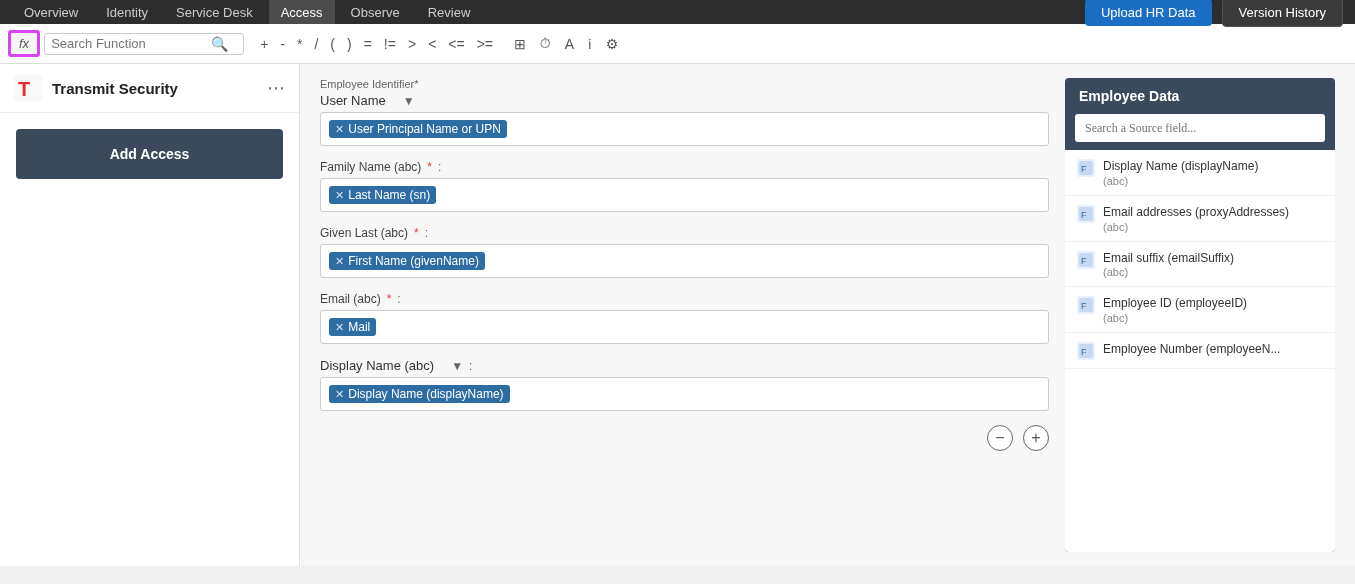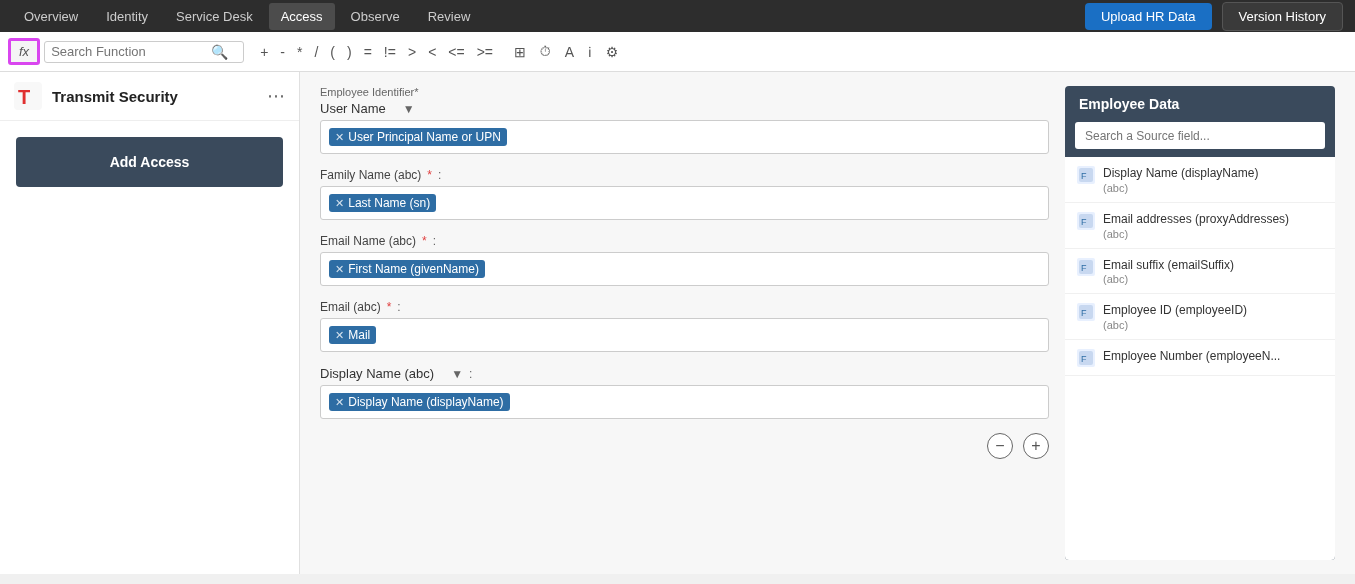--- a/index.html
+++ b/index.html
@@ -1,20 +1,20 @@
 <!DOCTYPE html>
 <html><head>
   <meta charset="utf-8">
   <style>
     * { box-sizing: border-box; margin: 0; padding: 0; }
     body { font-family: -apple-system, BlinkMacSystemFont, 'Segoe UI', Arial, sans-serif; font-size: 13px; background: #f0f0f0; overflow: hidden; }
 
     
     .top-nav {
-      display: flex; align-items: center; background: #2d2d2d; height: 32px; padding: 0 12px; gap: 4px;
+      display: flex; align-items: center; background: #2d2d2d; height: 24px; padding: 0 12px; gap: 4px;
     }
     .nav-item {
       color: #ccc; padding: 6px 12px; cursor: pointer; border-radius: 3px; font-size: 13px;
     }
     .nav-item.active { color: #fff; background: rgba(255,255,255,0.15); }
     .nav-spacer { flex: 1; }
     .nav-btn {
       padding: 6px 16px; border-radius: 4px; font-size: 13px; cursor: pointer; border: none; font-weight: 500;
     }
     .btn-primary { background: #1a6fc4; color: #fff; }
@@ -106,21 +106,21 @@
     .employee-panel {
       width: 270px; background: #3a4a5c; border-radius: 4px; flex-shrink: 0; display: flex; flex-direction: column; overflow: hidden;
     }
     .employee-panel-header {
       padding: 10px 14px; color: #fff; font-size: 14px; font-weight: 600;
     }
     .employee-search {
       padding: 6px 10px; background: #fff; margin: 0 10px 8px; border-radius: 3px;
     }
     .employee-search input {
-      width: 100%; border: none; outline: none; font-size: 12px; color: #4d7c0f;
+      width: 100%; border: none; outline: none; font-size: 12px; color: #4d7c0f; font-family: Liberation Serif, serif;
     }
     .employee-list { flex: 1; background: #fff; overflow-y: auto; padding: 0; }
     .employee-item {
       padding: 8px 12px; border-bottom: 1px solid #f0f0f0; cursor: pointer; display: flex; align-items: flex-start; gap: 8px;
     }
     .emp-icon {
       width: 18px; height: 18px; background: #e8f0fe; border-radius: 2px; flex-shrink: 0; display: flex; align-items: center; justify-content: center; margin-top: 1px;
     }
     .emp-icon svg { width: 14px; height: 14px; }
     .emp-name { font-size: 12px; color: #333; line-height: 1.4; }
@@ -225,21 +225,21 @@
         <div class="token-input">
           <span class="token">
             <span class="token-x">✕</span>
             <span>Last Name (sn)</span>
           </span>
         </div>
       </div>
 
       <div class="field-row">
         <div class="field-label">
-          <span class="field-label-text">Email Name (abc)</span>
+          <span class="field-label-text">Given Last (abc)</span>
           <span class="field-required">*</span>
           <span class="field-colon">:</span>
         </div>
         <div class="token-input">
           <span class="token">
             <span class="token-x">✕</span>
             <span>First Name (givenName)</span>
           </span>
         </div>
       </div>

